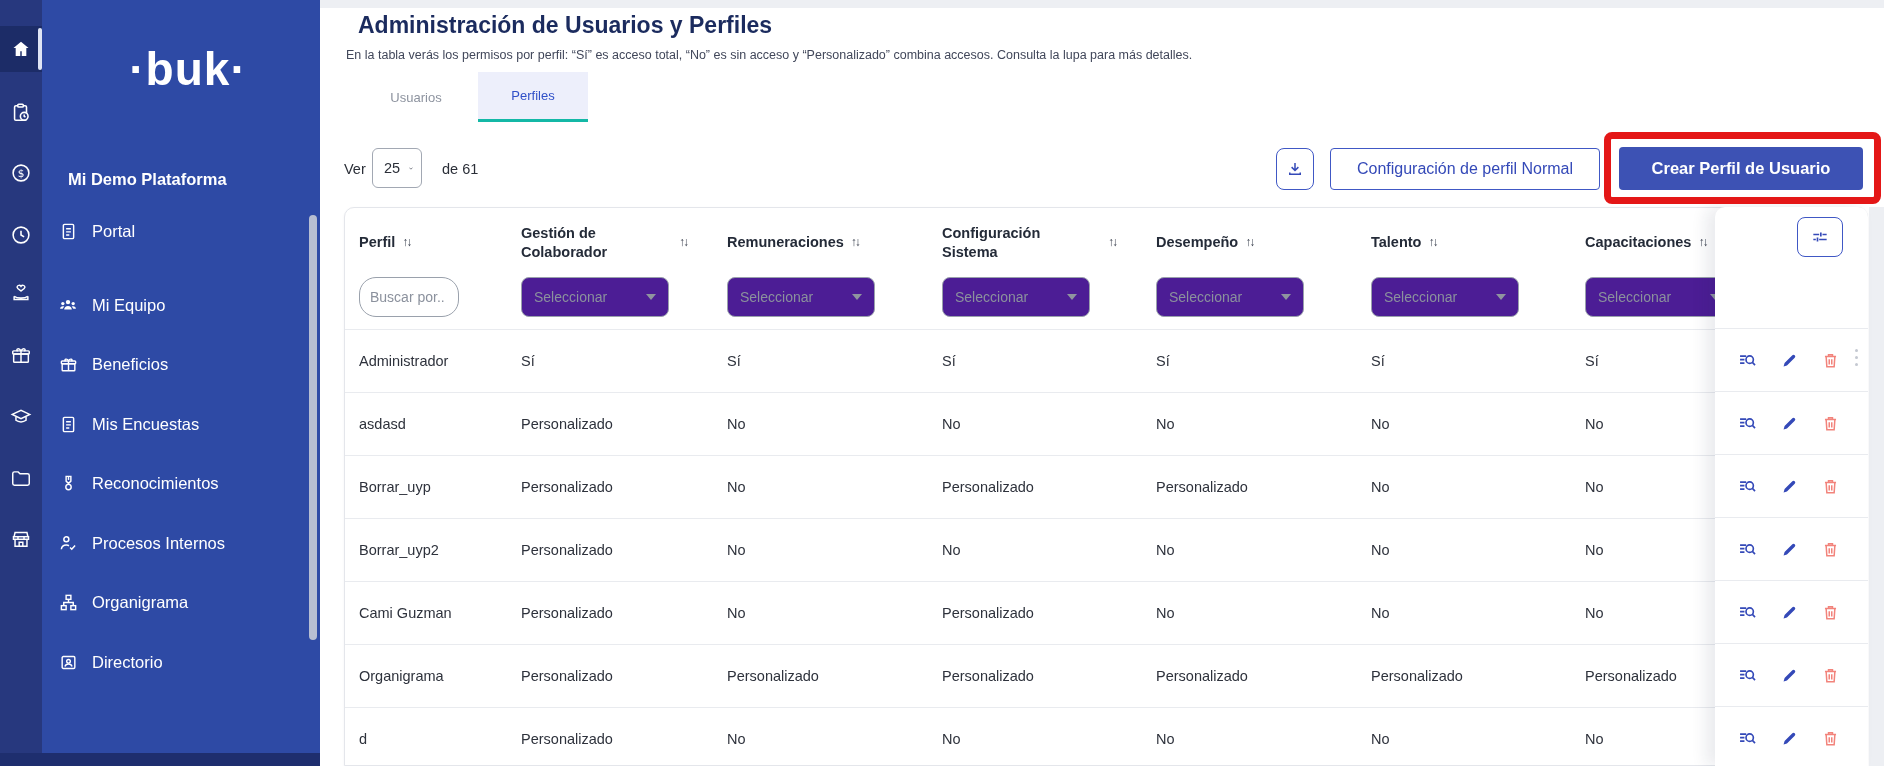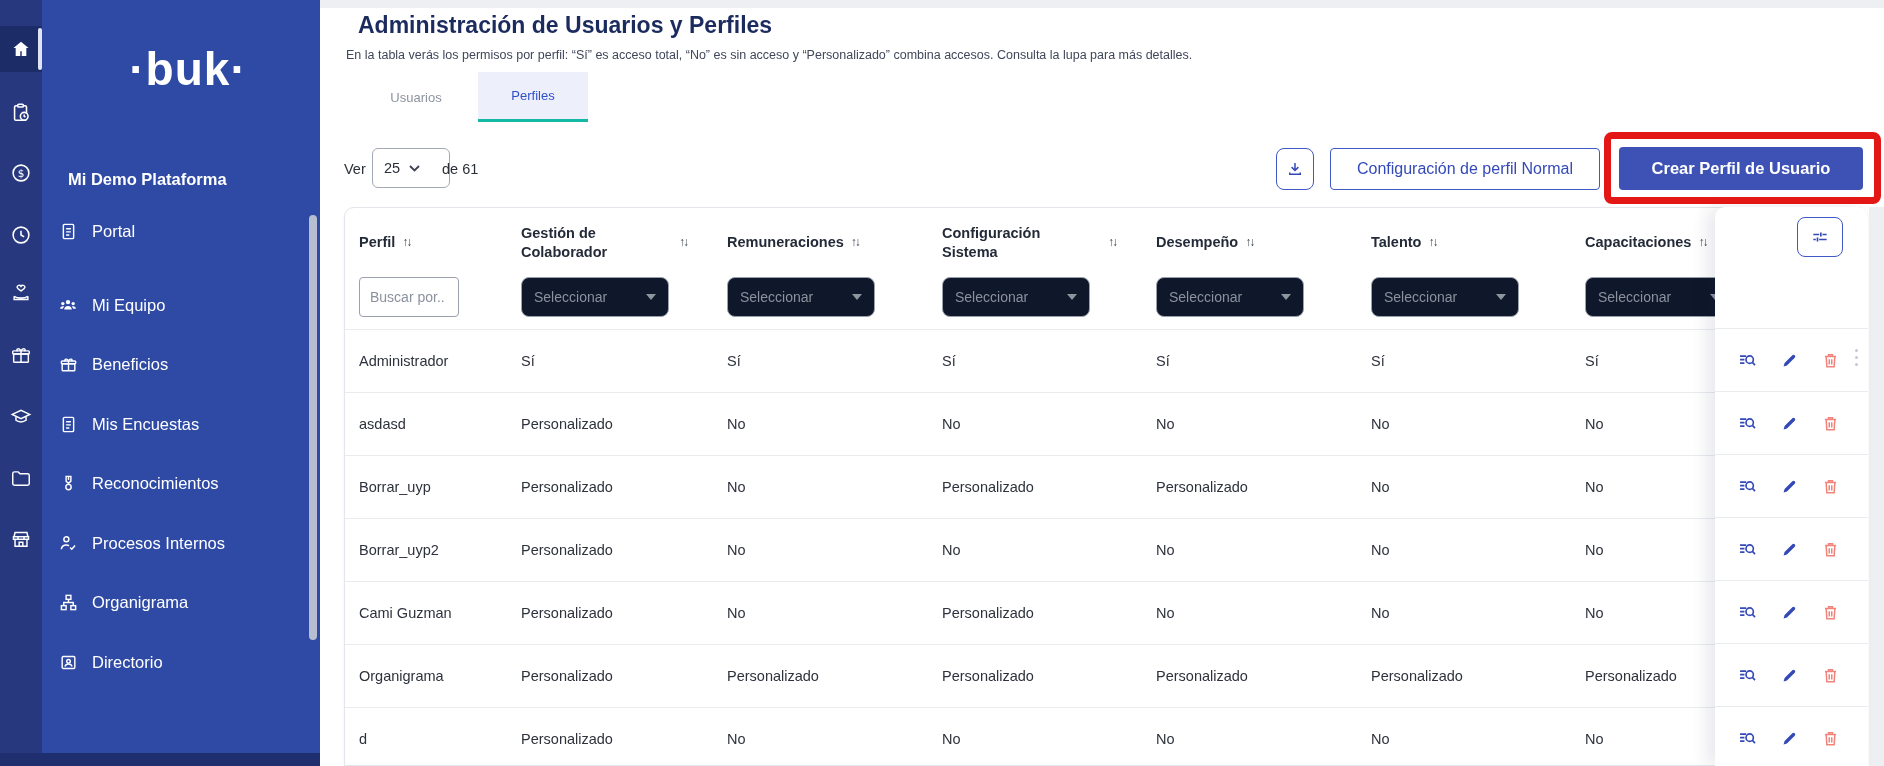--- a/index.html
+++ b/index.html
@@ -36,40 +36,40 @@
   
   #topstrip{left:320px;top:0;width:1564px;height:8px;background:var(--page-gray);}
   #page-title{left:346px;top:12px;font-size:23px;font-weight:700;color:var(--ink);margin-left:12px;}
   #page-subtitle{left:346px;top:48px;font-size:12.5px;color:#41475a;}
   .tab{position:absolute;top:72px;height:50px;display:flex;align-items:center;justify-content:center;font-size:13px;cursor:pointer;}
   #tab-usuarios{left:366px;width:100px;color:#8d939f;}
   #tab-perfiles{left:478px;width:110px;color:#3050c8;background:#edeffb;border-bottom:3px solid #14b8a6;}
 
   
   #ver-label{left:344px;top:161px;font-size:14.5px;color:#2b2f38;}
-  #pagesize{left:372px;top:148px;width:78px;height:40px;border:1px solid #a2a8b3;border-radius:6px;display:flex;align-items:center;padding:0 8px 0 11px;gap:9px;font-size:14.5px;color:#2b2f38;background:#fff;cursor:pointer;}
+  #pagesize{left:372px;top:148px;width:50px;height:40px;border:1px solid #a2a8b3;border-radius:6px;display:flex;align-items:center;padding:0 8px 0 11px;gap:9px;font-size:14.5px;color:#2b2f38;background:#fff;cursor:pointer;}
   #total-label{left:442px;top:161px;font-size:14.5px;color:#2b2f38;}
   #download-btn{left:1276px;top:148px;width:38px;height:42px;border:1.5px solid #4058c5;border-radius:8px;background:#fff;display:flex;align-items:center;justify-content:center;cursor:pointer;}
   #config-btn{left:1330px;top:148px;width:270px;height:42px;border:1.5px solid #4058c5;border-radius:4px;background:#fff;color:var(--accent);font-size:16px;display:flex;align-items:center;justify-content:center;cursor:pointer;}
   #create-btn{left:1619px;top:147px;width:244px;height:43px;border:none;border-radius:4px;background:var(--accent-solid);color:#fff;font-size:16.5px;font-weight:700;display:flex;align-items:center;justify-content:center;cursor:pointer;}
   #annotation-box{left:1604px;top:132px;width:277px;height:72px;border:7px solid var(--annotation);border-radius:8px;z-index:20;pointer-events:none;}
 
   
   #card{left:344px;top:207px;width:1524px;height:559px;background:#fff;border:1px solid #e4e6eb;border-radius:10px 10px 0 0;overflow:hidden;z-index:2;box-shadow:0 1px 3px rgba(25,35,70,.05);}
   .grid{display:grid;grid-template-columns:162px 206px 215px 214px 215px 214px 1fr;}
   #thead{height:69px;align-items:center;}
   .th{display:flex;align-items:center;gap:7px;padding-left:14px;font-size:14.5px;font-weight:700;color:#242b38;line-height:1.25;cursor:pointer;}
   .th .sort{font-size:12px;letter-spacing:-2px;color:#3c4250;font-weight:400;white-space:nowrap;}
   .th.two .lbl{max-width:108px;}
   .th.two .sort{margin-left:auto;margin-right:26px;}
   #tfilters{height:52px;align-items:start;}
   .fcell{padding-left:14px;}
-  .search-input{width:100px;height:40px;border:1px solid #9aa1ac;border-radius:4px;padding:0 10px;font-size:14px;color:#2b2f38;outline:none;background:#fff;font-family:inherit;}
+  .search-input{width:100px;height:40px;border:1px solid #9aa1ac;border-radius:17px;padding:0 10px;font-size:14px;color:#2b2f38;outline:none;background:#fff;font-family:inherit;}
   .search-input::placeholder{color:#8b919d;}
-  .select{width:148px;height:40px;border:1px solid #9aa1ac;border-radius:8px;background:#0f172a;display:flex;align-items:center;justify-content:space-between;padding:0 12px;font-size:14px;color:#8b919d;cursor:pointer;}
+  .select{width:148px;height:40px;border:1px solid #9aa1ac;border-radius:8px;background:#4c1d95;display:flex;align-items:center;justify-content:space-between;padding:0 12px;font-size:14px;color:#8b919d;cursor:pointer;}
   .caret{width:0;height:0;border-left:5px solid transparent;border-right:5px solid transparent;border-top:6px solid #8f959f;}
   .trow{height:63px;align-items:center;border-top:1px solid var(--divider);}
   .cell{padding-left:14px;font-size:14.5px;color:var(--cell-ink);overflow:hidden;white-space:nowrap;}
 
   
   #actions-panel{left:1715px;top:207px;width:153px;height:559px;background:#fff;border-radius:10px 10px 0 0;box-shadow:-9px 0 16px rgba(25,35,70,.09);z-index:10;overflow:hidden;}
   #col-config-btn{position:absolute;left:82px;top:10px;width:46px;height:40px;border:1.5px solid #4058c5;border-radius:8px;background:#fff;display:flex;align-items:center;justify-content:center;cursor:pointer;}
   #panel-rows{position:absolute;left:0;top:121px;width:153px;}
   .prow{height:63px;display:flex;align-items:center;gap:22px;padding-left:22px;border-top:1px solid var(--divider);}
   .icon-btn{cursor:pointer;display:flex;}

